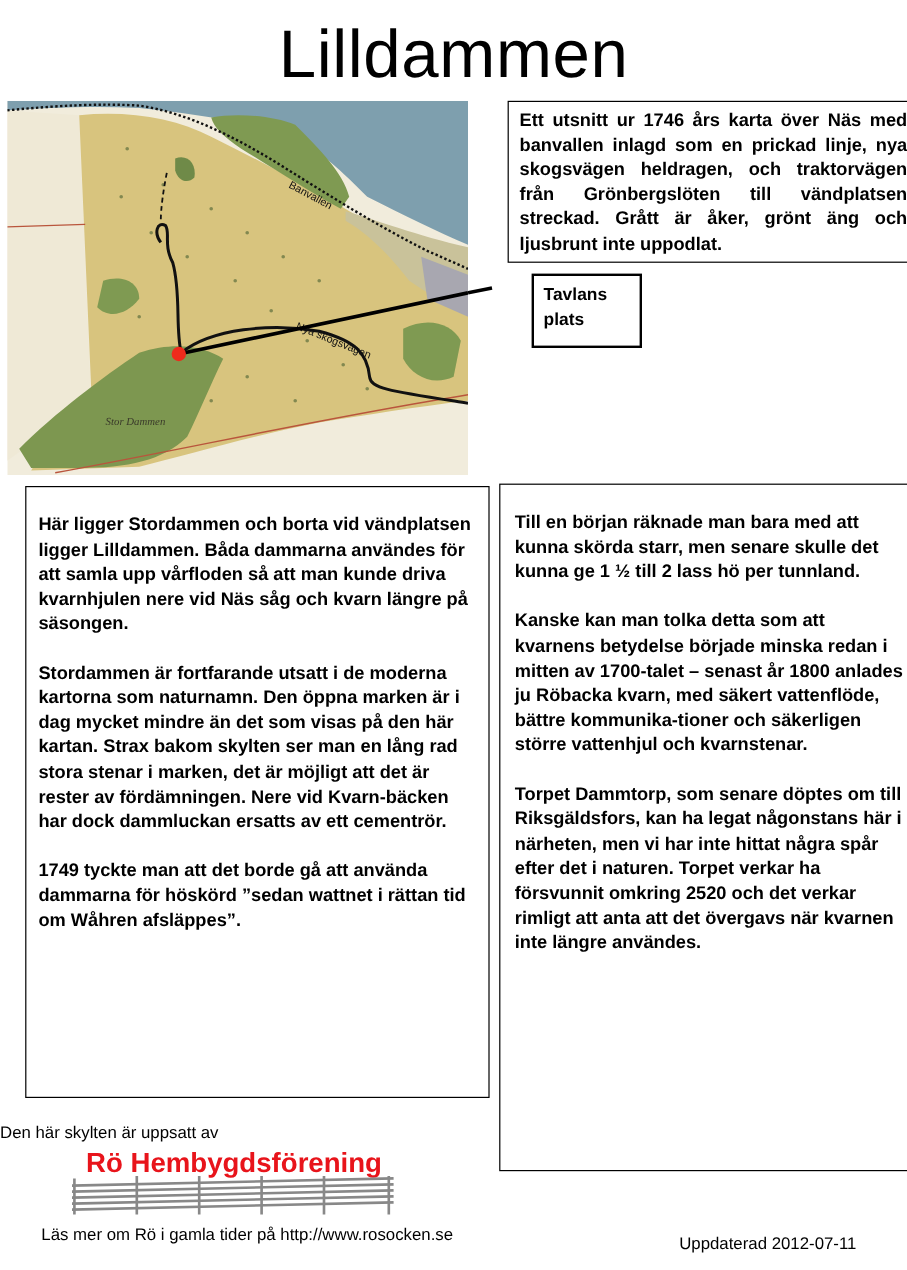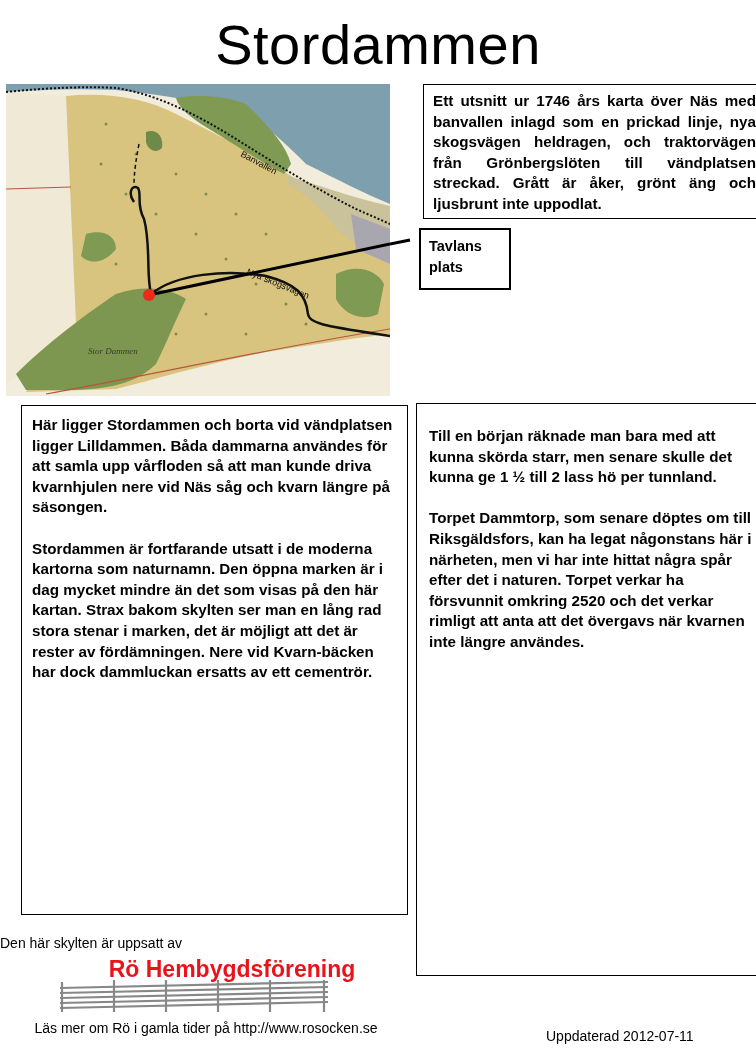--- a/index.html
+++ b/index.html
@@ -5,33 +5,33 @@
   html, body { margin:0; padding:0; background:#ffffff; }
   body { width:756px; height:1058px; position:relative; overflow:hidden; font-family:"Liberation Sans", sans-serif; color:#000; }
   .title { position:absolute; left:0; top:12px; width:756px; text-align:center; font-size:56px; font-weight:normal; letter-spacing:0.5px; }
   .map { position:absolute; left:6px; top:84px; width:384px; height:312px; overflow:hidden; }
   .map svg { display:block; }
   .box { position:absolute; border:1.5px solid #000; background:#fff; box-sizing:border-box; font-weight:bold; font-size:15.2px; line-height:20.6px;margin-left:15px; }
   .box p { margin:0; }
   .box p + p { margin-top:20.6px; }
   .caption-box { left:408px; top:84px; width:342px; height:135px; padding:6px 8px 6px 9px; text-align:justify; line-height:20.5px; }
   .caption-box p { text-align-last:left; }
-  .tavlan-box { left:404px; top:228px; width:92px; height:62px; border:2.5px solid #000; padding:6px 8px; font-size:14.5px; line-height:21px; }
-  .left-box { left:6px; top:405px; width:387px; height:510px; padding:9px 10px; }
+  .tavlan-box { left:428px; top:228px; width:92px; height:62px; border:2.5px solid #000; padding:6px 8px; font-size:14.5px; line-height:21px; }
+  .left-box { left:6px; top:405px; width:387px; height:510px; padding:22px 10px; }
   .right-box { left:401px; top:403px; width:350px; height:573px; padding:22px 12px; }
   .credit { position:absolute; left:0; top:935px; width:400px; text-align:left; font-size:14px; }
-  .org { position:absolute; left:0; top:956px; width:390px; text-align:center; font-size:23px; font-weight:bold; color:#e8141b;padding-left:37px; }
+  .org { position:absolute; left:0; top:956px; width:390px; text-align:center; font-size:23px; font-weight:bold; color:#e8141b; }
   .fence { position:absolute; left:58px; top:978px; }
   .readmore { position:absolute; left:0; top:1020px; width:412px; text-align:center; font-size:14px; }
-  .updated { position:absolute; left:546px; top:1028px; font-size:14px; }
+  .updated { position:absolute; left:566px; top:1028px; font-size:14px; }
 </style>
 </head>
 <body>
 
-<div class="title">Stordammen</div>
+<div class="title">Lilldammen</div>
 
 <div class="map">
   <svg width="384" height="312" viewBox="0 0 384 312" xmlns="http://www.w3.org/2000/svg">
 
     <rect x="0" y="0" width="384" height="312" fill="#f1ecdc"></rect>
     <path d="M0 0 L384 0 L384 120 C360 110 330 95 300 80 C280 60 260 40 230 25 C200 18 150 10 110 6 C70 4 30 6 0 8 Z" fill="#7e9fae"></path>
 
     <path d="M0 8 L60 12 L70 250 L0 300 Z" fill="#efe9d6"></path>
 
     <path d="M60 12 C100 8 140 14 170 30 C210 50 250 70 290 95 C320 110 350 120 384 130 L384 250 C340 255 300 262 260 268 C200 280 150 295 110 305 L20 308 C30 290 60 265 70 240 Z" fill="#d8c47e"></path>
@@ -92,24 +92,26 @@
   <p>Ett utsnitt ur 1746 års karta över Näs med banvallen inlagd som en prickad linje, nya skogsvägen heldragen, och traktorvägen från Grönbergslöten till vändplatsen streckad. Grått är åker, grönt äng och ljusbrunt inte uppodlat.</p>
 </div>
 
 <div class="box tavlan-box">
   <p>Tavlans plats</p>
 </div>
 
 <div class="box left-box">
   <p>Här ligger Stordammen och borta vid vändplatsen ligger Lilldammen. Båda dammarna användes för att samla upp vårfloden så att man kunde driva kvarnhjulen nere vid Näs såg och kvarn längre på säsongen.</p>
   <p>Stordammen är fortfarande utsatt i de moderna kartorna som naturnamn. Den öppna marken är i dag mycket mindre än det som visas på den här kartan. Strax bakom skylten ser man en lång rad stora stenar i marken, det är möjligt att det är rester av fördämningen. Nere vid Kvarn-bäcken har dock dammluckan ersatts av ett cementrör.</p>
+  <p>1749 tyckte man att det borde gå att använda dammarna för höskörd ”sedan wattnet i rättan tid om Wåhren afsläppes”.</p>
 </div>
 
 <div class="box right-box">
   <p>Till en början räknade man bara med att kunna skörda starr, men senare skulle det kunna ge 1 ½ till 2 lass hö per tunnland.</p>
+  <p>Kanske kan man tolka detta som att kvarnens betydelse började minska redan i mitten av 1700-talet – senast år 1800 anlades ju Röbacka kvarn, med säkert vattenflöde, bättre kommunika-tioner och säkerligen större vattenhjul och kvarnstenar.</p>
   <p>Torpet Dammtorp, som senare döptes om till Riksgäldsfors, kan ha legat någonstans här i närheten, men vi har inte hittat några spår efter det i naturen. Torpet verkar ha försvunnit omkring 2520 och det verkar rimligt att anta att det övergavs när kvarnen inte längre användes.</p>
 </div>
 
 <div class="credit">Den här skylten är uppsatt av</div>
 <div class="org">Rö Hembygdsförening</div>
 
 <svg class="fence" width="272" height="36" viewBox="0 0 272 36">
   <g stroke="#888" stroke-width="2.2" fill="none">
     <line x1="4" y1="4" x2="4" y2="34"></line>
     <line x1="56" y1="2" x2="56" y2="34"></line>

